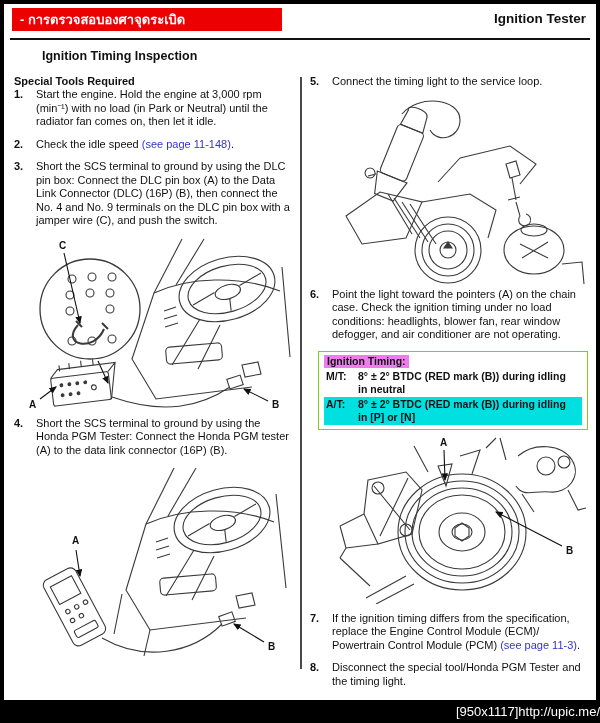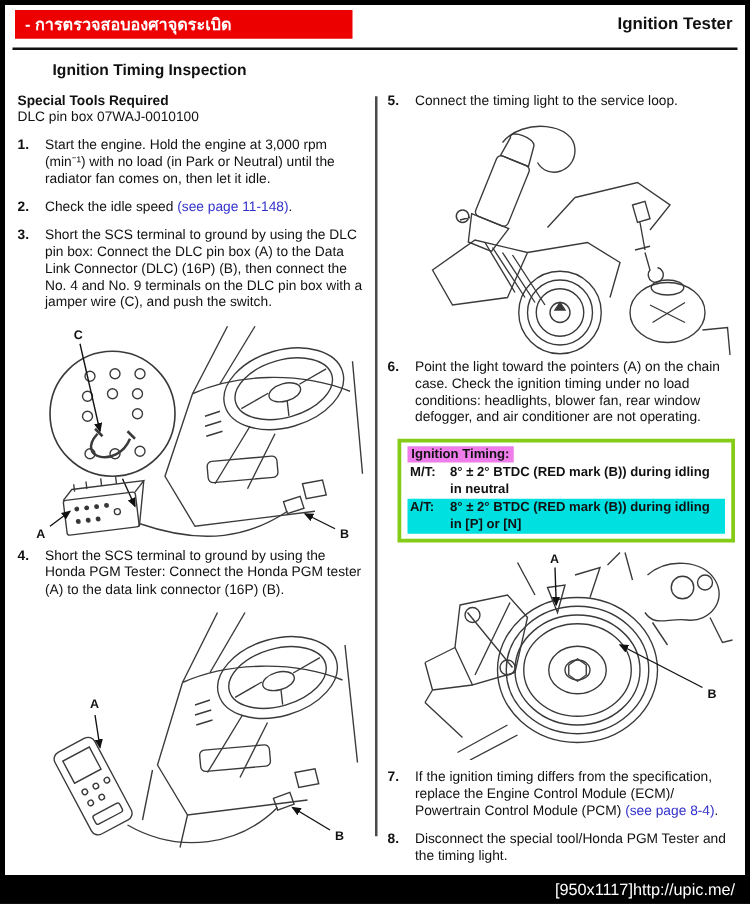--- a/index.html
+++ b/index.html
@@ -25,45 +25,44 @@
   .tools-item{font-size:11px;line-height:13px;color:#111;margin-bottom:9px;}
   .step{display:flex;font-size:11px;line-height:13.5px;color:#111;margin-bottom:9px;}
   .step .num{width:22px;flex:none;font-weight:bold;}
   .step .body{flex:1;}
   a.xref{color:#3333cc;text-decoration:none;cursor:pointer;}
   
   .fig{display:block;}
   .fig svg{display:block;}
   .fig text{font-family:"Liberation Sans", sans-serif;font-size:10px;font-weight:bold;fill:#111;}
   
-  .spec-box{border:3px solid #84cc16;margin:2px 0 6px 8px;padding:3px 5px 4px 5px;
+  .spec-box{border:1px solid #84cc16;margin:2px 0 6px 8px;padding:3px 5px 4px 5px;
     font-size:10.5px;line-height:13px;color:#111;}
   .spec-title{display:inline-block;background:#ee7cea;font-weight:bold;padding:0 3px;margin-bottom:1px;}
   .spec-row{display:flex;font-weight:bold;padding:1px 2px;}
   .spec-row .spec-label{width:32px;flex:none;}
   .spec-row.at-row{background:#00e0e0;}
   
   .footer-bar{position:absolute;left:0;top:700px;width:600px;height:23px;background:#000;
-    color:#fff;font-size:13px;line-height:23px;text-align:right;padding-right:12px;box-sizing:border-box;}
+    color:#fff;font-size:13px;line-height:23px;text-align:right;padding-right:0;box-sizing:border-box;}
 </style>
 </head>
 <body>
 
 <div class="page">
 
   <div class="banner">- การตรวจสอบองศาจุดระเบิด</div>
   <div class="system">Ignition Tester</div>
   <div class="rule"></div>
   <div class="title">Ignition Timing Inspection</div>
 
   <div class="columns">
 
     <div class="col-left">
       <div class="tools-head">Special Tools Required</div>
-      <div class="tools-item">DLC pin box 07WAJ-0010100</div>
 
       <div class="step">
         <span class="num">1.</span>
         <span class="body">Start the engine. Hold the engine at 3,000 rpm (min⁻¹) with no load (in Park or Neutral) until the radiator fan comes on, then let it idle.</span>
       </div>
 
       <div class="step">
         <span class="num">2.</span>
         <span class="body"><span>Check the idle speed </span><a class="xref">(see page 11-148)</a><span>.</span></span>
       </div>
@@ -308,21 +307,21 @@
             <path d="M134 14 L135 44" stroke="#111" marker-end="url(#ah3)"></path>
             <path d="M252 110 L186 76" stroke="#111" marker-end="url(#ah3)"></path>
           </g>
           <text x="130" y="10">A</text>
           <text x="256" y="118">B</text>
         </svg>
       </div>
 
       <div class="step" style="margin-top:8px;">
         <span class="num">7.</span>
-        <span class="body"><span>If the ignition timing differs from the specification, replace the Engine Control Module (ECM)/ Powertrain Control Module (PCM) </span><a class="xref">(see page 8-4)</a><span>.</span></span>
+        <span class="body"><span>If the ignition timing differs from the specification, replace the Engine Control Module (ECM)/ Powertrain Control Module (PCM) </span><a class="xref">(see page 11-3)</a><span>.</span></span>
       </div>
 
       <div class="step">
         <span class="num">8.</span>
         <span class="body">Disconnect the special tool/Honda PGM Tester and the timing light.</span>
       </div>
 
     </div>
   </div>
 </div>

